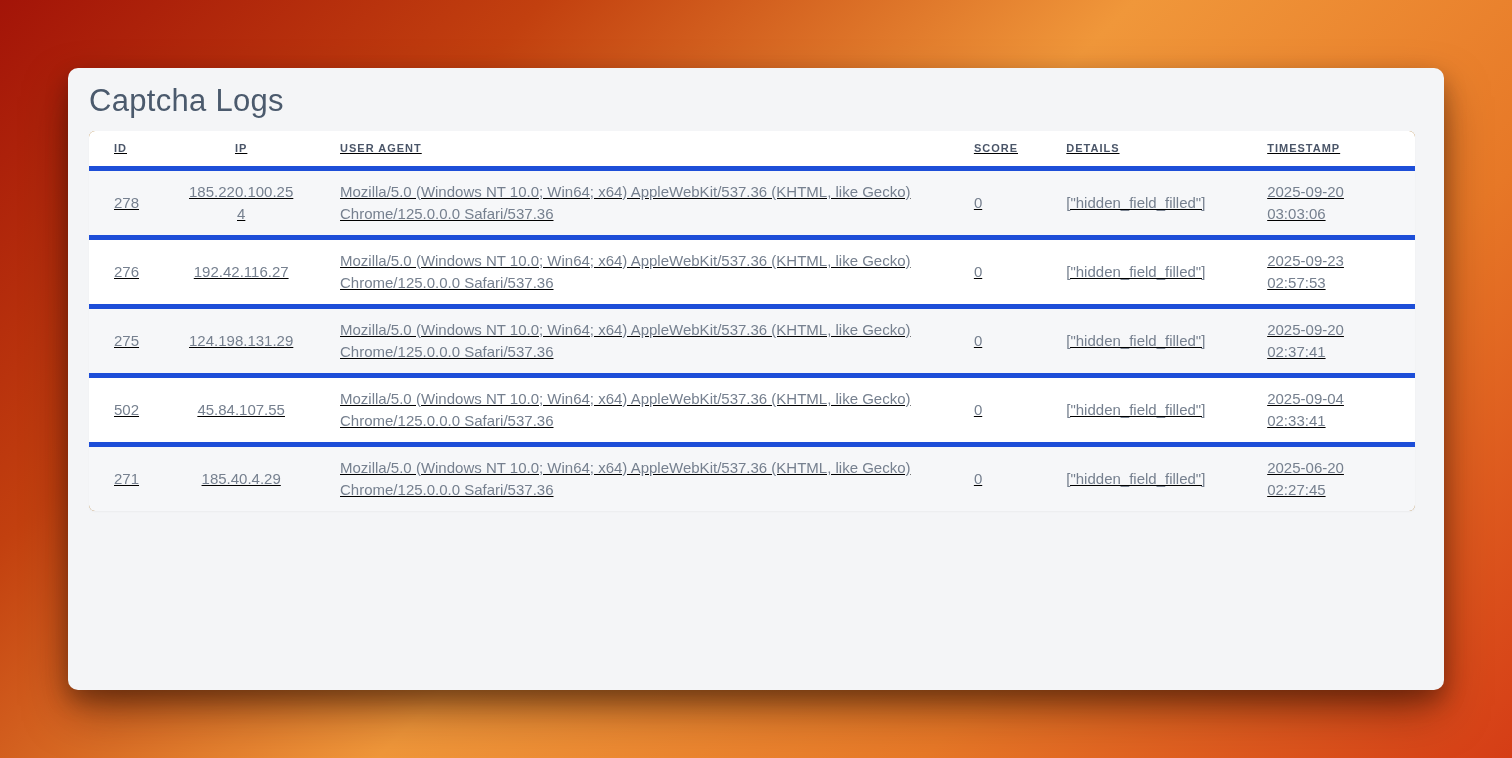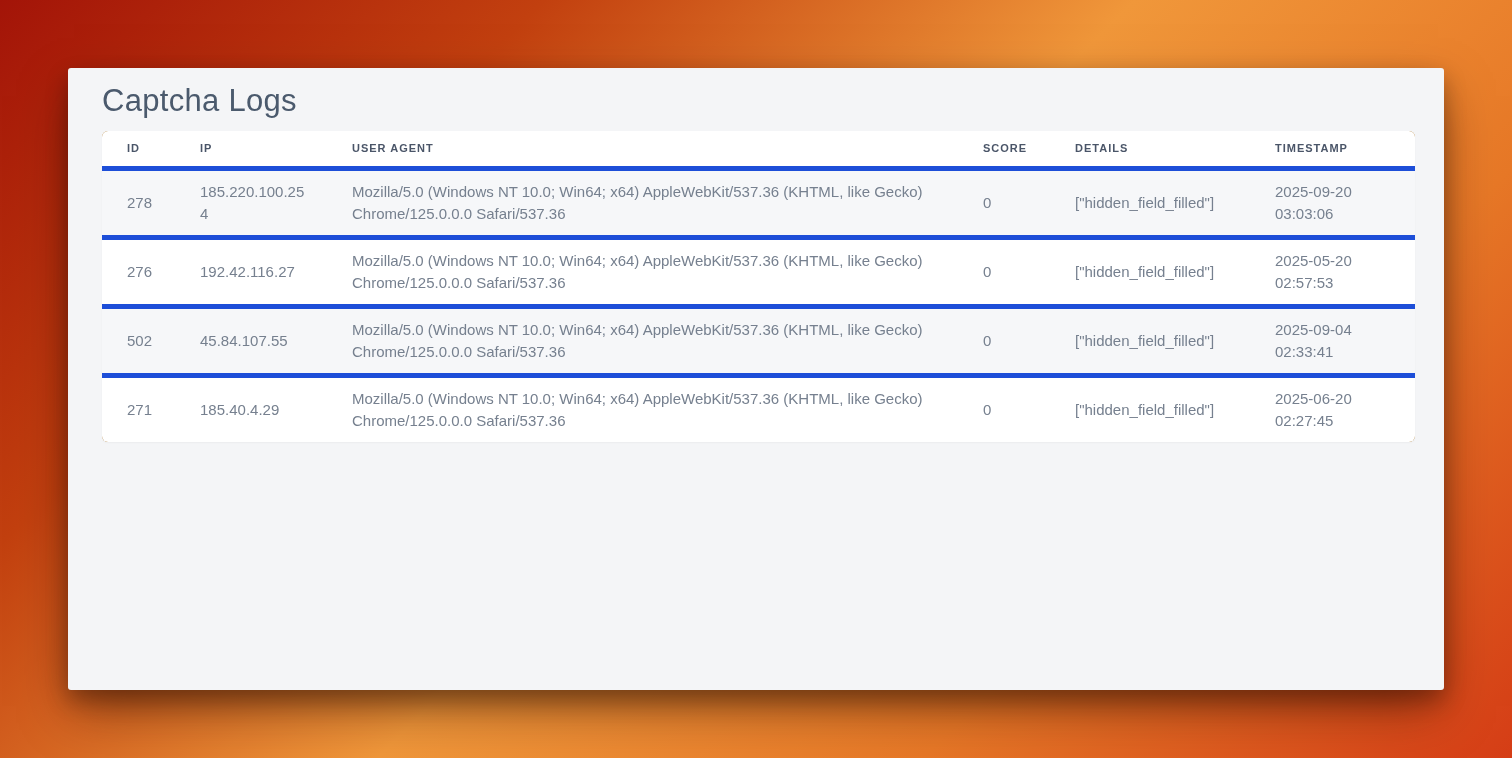--- a/index.html
+++ b/index.html
@@ -7,38 +7,39 @@
   body {
     font-family: "Liberation Sans", "DejaVu Sans", sans-serif;
     background: linear-gradient(135deg, #a31408 0%, #c2400f 24%, #f0973a 50%, #e77827 74%, #d53d16 100%);
     position: relative;
   }
   .card {
     position: absolute;
     left: 68px; top: 68px;
     width: 1376px; height: 622px;
     background: #f4f5f7;
-    border-radius: 3px;
-    padding: 16px 29px 0 34px;
+    border-radius: 10px;
+    padding: 16px 29px 0 21px;
     box-shadow: 0 22px 48px -6px rgba(48,12,0,0.55), 0 10px 22px rgba(0,0,0,0.28);
     overflow: hidden;
   }
   h1.page-title {
     font-size: 31px;
     font-weight: 400;
     line-height: 34px;
     letter-spacing: 0.3px;
     color: #4b5a6d;
     margin-bottom: 13px;
   }
   .table-wrap {
     background: #a16207;
     border-radius: 6px;
     overflow: hidden;
     box-shadow: 0 1px 2px rgba(0,0,0,0.04);
+    text-decoration: underline;
   }
   table {
     width: 100%;
     border-collapse: collapse;
     table-layout: fixed;
   }
   thead th {
     height: 37px;
     text-align: left;
     vertical-align: middle;
@@ -57,21 +58,21 @@
     font-size: 15px;
     line-height: 22px;
     color: #76808f;
     padding: 10px 20px 10px 25px;
     word-wrap: break-word;
   }
   tbody tr { border-top: 5px solid #1d4ed8; }
   tbody tr:nth-child(odd) { background: #f6f7f9; }
   tbody tr:nth-child(even) { background: #ffffff; }
   .col-id        { width: 73px;  }
-  .col-ip        { width: 152px; }
+  .col-ip        { width: 152px; text-align: center; }
   .col-user_agent{ width: 631px; }
   .col-score     { width: 92px;  }
   .col-details   { width: 200px; }
   .col-timestamp { width: 172px; }
 </style>
 </head>
 <body>
 
 <div class="card">
   <h1 class="page-title">Captcha Logs</h1>
@@ -95,21 +96,29 @@
             <td class="col-score">0</td>
             <td class="col-details">["hidden_field_filled"]</td>
             <td class="col-timestamp">2025-09-20 03:03:06</td>
           </tr>
           <tr>
             <td class="col-id">276</td>
             <td class="col-ip">192.42.116.27</td>
             <td class="col-user_agent">Mozilla/5.0 (Windows NT 10.0; Win64; x64) AppleWebKit/537.36 (KHTML, like Gecko) Chrome/125.0.0.0 Safari/537.36</td>
             <td class="col-score">0</td>
             <td class="col-details">["hidden_field_filled"]</td>
-            <td class="col-timestamp">2025-05-20 02:57:53</td>
+            <td class="col-timestamp">2025-09-23 02:57:53</td>
+          </tr>
+          <tr>
+            <td class="col-id">275</td>
+            <td class="col-ip">124.198.131.29</td>
+            <td class="col-user_agent">Mozilla/5.0 (Windows NT 10.0; Win64; x64) AppleWebKit/537.36 (KHTML, like Gecko) Chrome/125.0.0.0 Safari/537.36</td>
+            <td class="col-score">0</td>
+            <td class="col-details">["hidden_field_filled"]</td>
+            <td class="col-timestamp">2025-09-20 02:37:41</td>
           </tr>
           <tr>
             <td class="col-id">502</td>
             <td class="col-ip">45.84.107.55</td>
             <td class="col-user_agent">Mozilla/5.0 (Windows NT 10.0; Win64; x64) AppleWebKit/537.36 (KHTML, like Gecko) Chrome/125.0.0.0 Safari/537.36</td>
             <td class="col-score">0</td>
             <td class="col-details">["hidden_field_filled"]</td>
             <td class="col-timestamp">2025-09-04 02:33:41</td>
           </tr>
           <tr>

